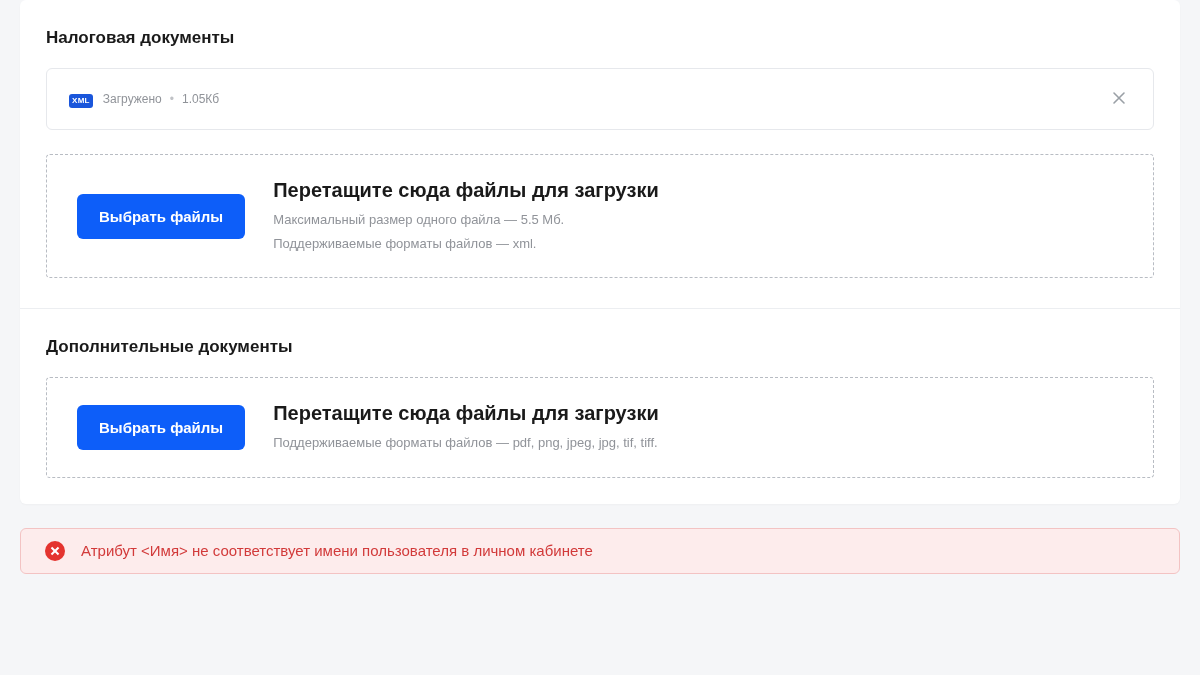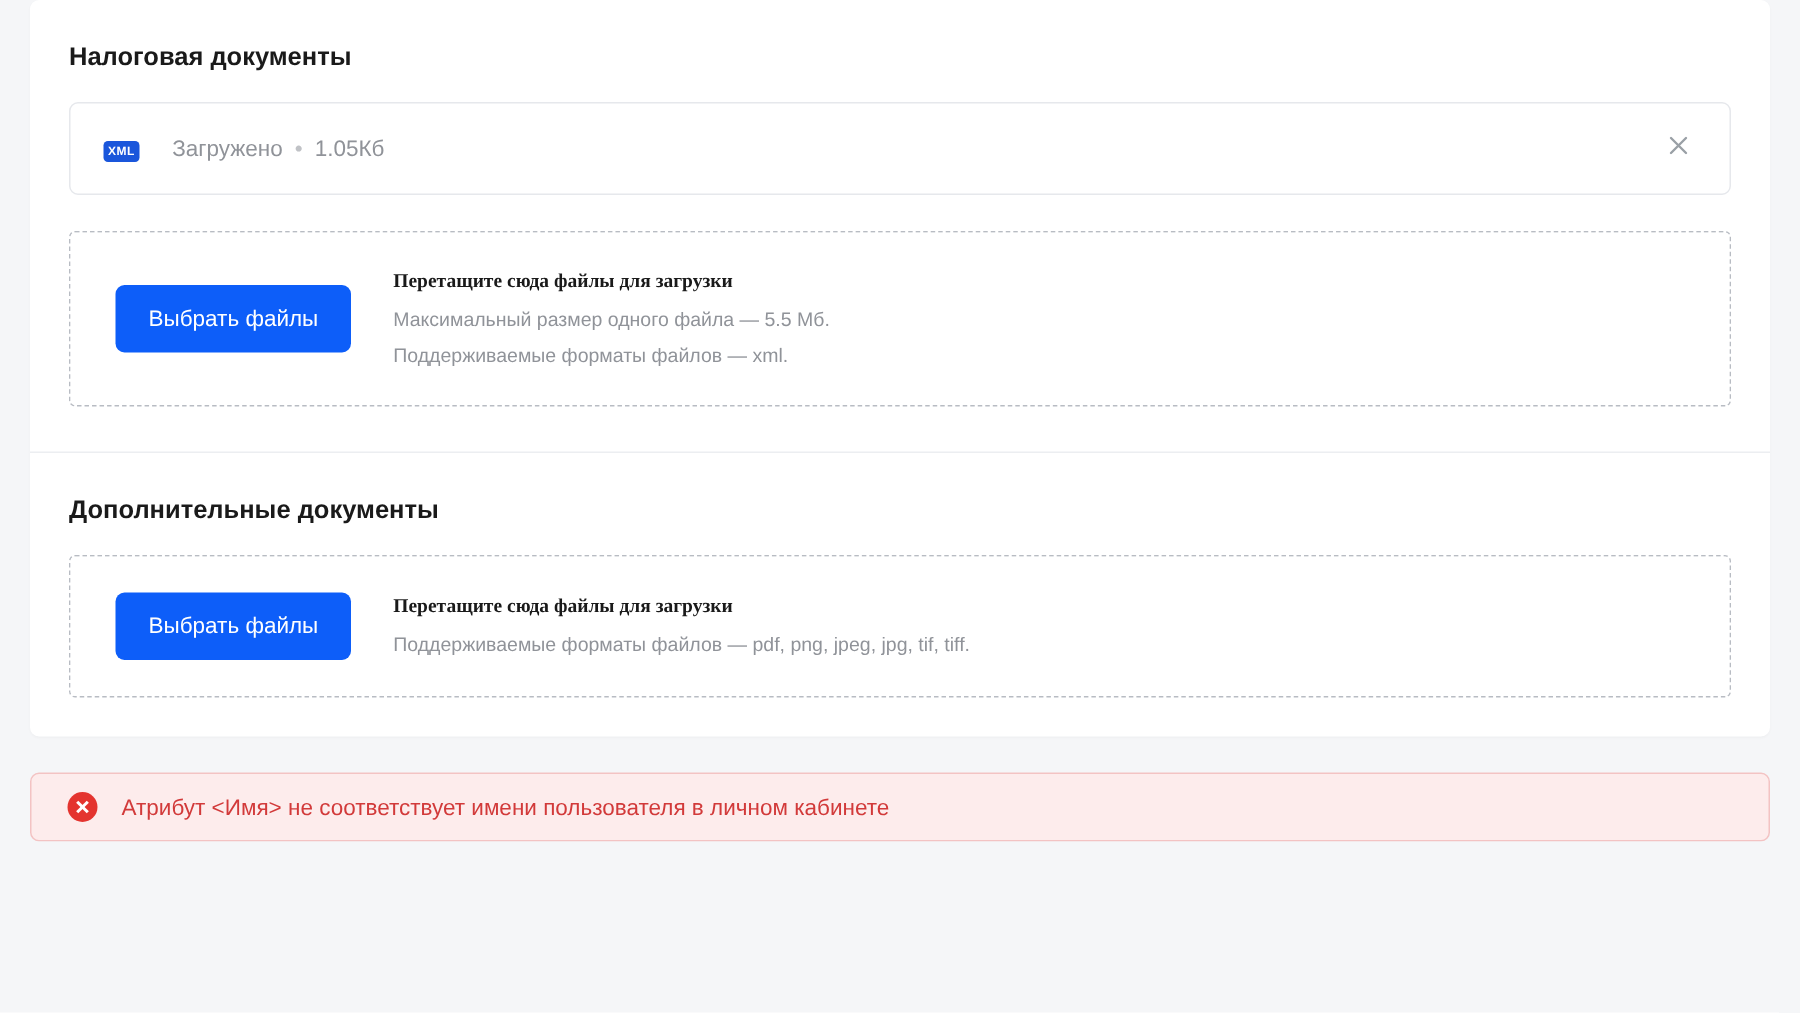--- a/index.html
+++ b/index.html
@@ -49,25 +49,24 @@
   }
   .file-text { display: flex; flex-direction: column; gap: 4px; }
   .file-name {
     color: #1a44d6;
     font-size: 15px;
     font-weight: 400;
     word-break: break-all;
   }
   .file-meta {
     color: #909399;
-    font-size: 15px;
+    font-size: 12px;
     display: flex;
     align-items: center;
     gap: 8px;
-    margin-left: 12px;
   }
   .file-meta .dot { color: #c0c2c6; }
   .close-btn {
     cursor: pointer;
     color: #9aa0a6;
     font-size: 20px;
     line-height: 1;
     padding: 4px;
     background: none;
     border: none;
@@ -80,31 +79,30 @@
     align-items: center;
     gap: 28px;
   }
   .choose-btn {
     background: #0d5ef9;
     color: #fff;
     border: none;
     border-radius: 6px;
     padding: 14px 22px;
     font-size: 15px;
-    font-weight: 400;
+    font-weight: 700;
     cursor: pointer;
     white-space: nowrap;
   }
   .drop-text { display: flex; flex-direction: column; gap: 4px; }
   .drop-title {
-    font-size: 13px;
+    font-size: 20px;
     font-weight: 600;
     color: #1a1a1a;
     margin-bottom: 4px;
-    font-family: Liberation Serif, serif;
   }
   .drop-sub {
     font-size: 13px;
     color: #909399;
     line-height: 1.5;
   }
   .alert {
     margin: 24px 20px 0 20px;
     background: #fdecec;
     border: 1px solid #f3c3c3;

